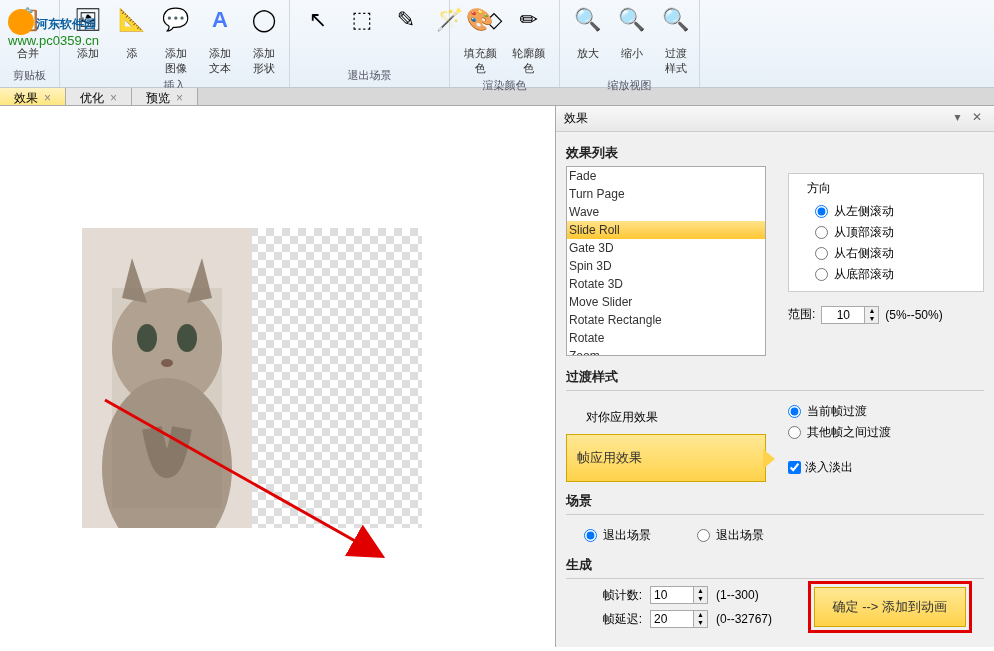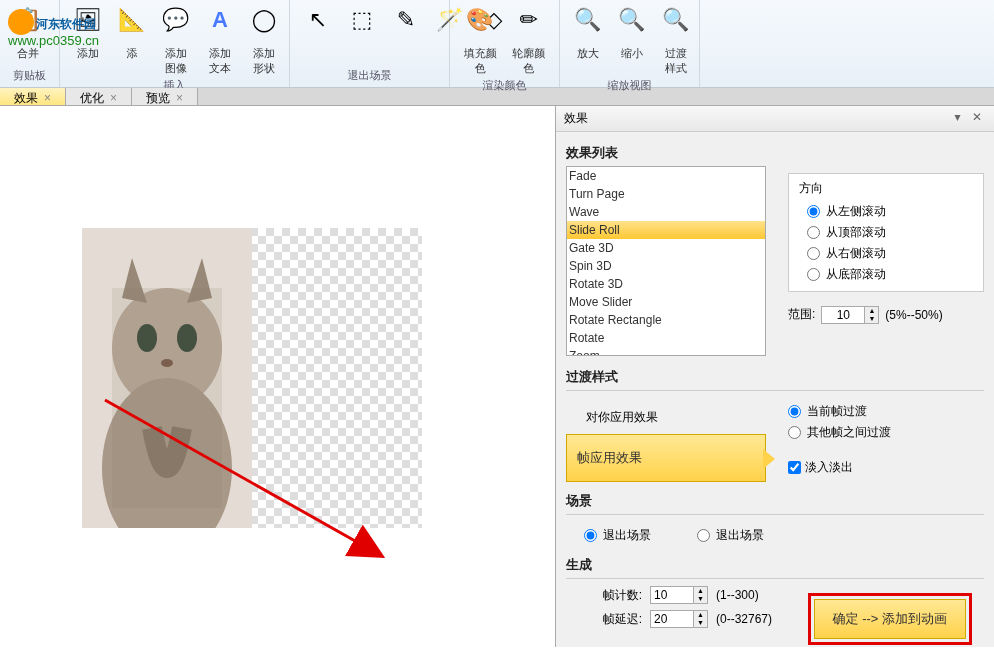--- a/index.html
+++ b/index.html
@@ -38,40 +38,40 @@
 .panel-title { background: linear-gradient(#f8f8f8,#e8e8e8); padding: 4px 8px; border-bottom: 1px solid #ccc; font-size: 12px; display: flex; justify-content: space-between; }
 .panel-title .ctrl { color: #666; letter-spacing: 4px; }
 .panel-body { padding: 8px 10px; display: flex; gap: 12px; }
 .panel-col { display: flex; flex-direction: column; justify-content: center; }
 .section-title { font-weight: bold; font-size: 13px; margin: 4px 0; color: #222; }
 
 .effects-list { width: 200px; height: 190px; background: #fff; border: 1px solid #aaa; overflow-y: scroll; overflow-x: hidden; }
 .effects-list .item { padding: 2px 2px; cursor: pointer; color: #333; }
 .effects-list .item.selected { background: linear-gradient(#ffe38a,#ffc733); }
 
-.option-group { background: #fff; border: 1px solid #ccc; padding: 6px 10px; margin-bottom: 8px; }
+.option-group { background: #fff; border: 1px solid #ccc; padding: 6px 18px; margin-bottom: 8px; }
 .option-group .opt-title { font-size: 12px; margin-bottom: 4px; }
 .radio-row { display: flex; align-items: center; gap: 4px; padding: 2px 8px; }
 .radio-row input[type=radio] { margin-right: 2px; }
 .range-row { display: flex; align-items: center; gap: 6px; margin-top: 6px; }
 .range-row input { width: 40px; text-align: center; }
 
 .big-btn { width: 200px; background: linear-gradient(#ffe895,#ffd24a); border: 1px solid #d0a800; padding: 14px 10px; font-size: 13px; color: #333; cursor: pointer; position: relative; }
 .big-btn::after { content: ""; position: absolute; right: -10px; top: 30%; width: 0; height: 0; border-top: 10px solid transparent; border-bottom: 10px solid transparent; border-left: 12px solid #ffd24a; }
 
 .lower-sections { padding: 0 10px; }
 .scene-row { display: flex; gap: 30px; padding: 6px 10px; }
 .gen-row { display: flex; align-items: center; gap: 8px; padding: 3px 20px; }
 .gen-row label { width: 56px; text-align: right; }
 .spin { display: flex; }
 .spin input { width: 44px; border: 1px solid #aaa; padding: 1px 3px; }
 .spin .arrows { display: flex; flex-direction: column; border: 1px solid #aaa; border-left: none; width: 14px; }
 .spin .arrows span { height: 8px; font-size: 7px; text-align: center; line-height: 7px; background: #eee; cursor: pointer; }
 
-.confirm-box { position: absolute; right: 22px; bottom: 6px; border: 3px solid #e00000; padding: 3px; }
+.confirm-box { position: absolute; right: 22px; bottom: 18px; border: 3px solid #e00000; padding: 3px; }
 .confirm-btn { background: linear-gradient(#ffe895,#ffd24a); border: 1px solid #d0a800; padding: 10px 18px; font-size: 13px; color: #333; cursor: pointer; }
 
 .red-arrow { position: absolute; pointer-events: none; }
 
 .sep { border-top: 1px solid #ccc; margin: 4px 0; }
 
 input[type=checkbox], input[type=radio] { vertical-align: middle; }
 </style>
 </head>
 <body>

